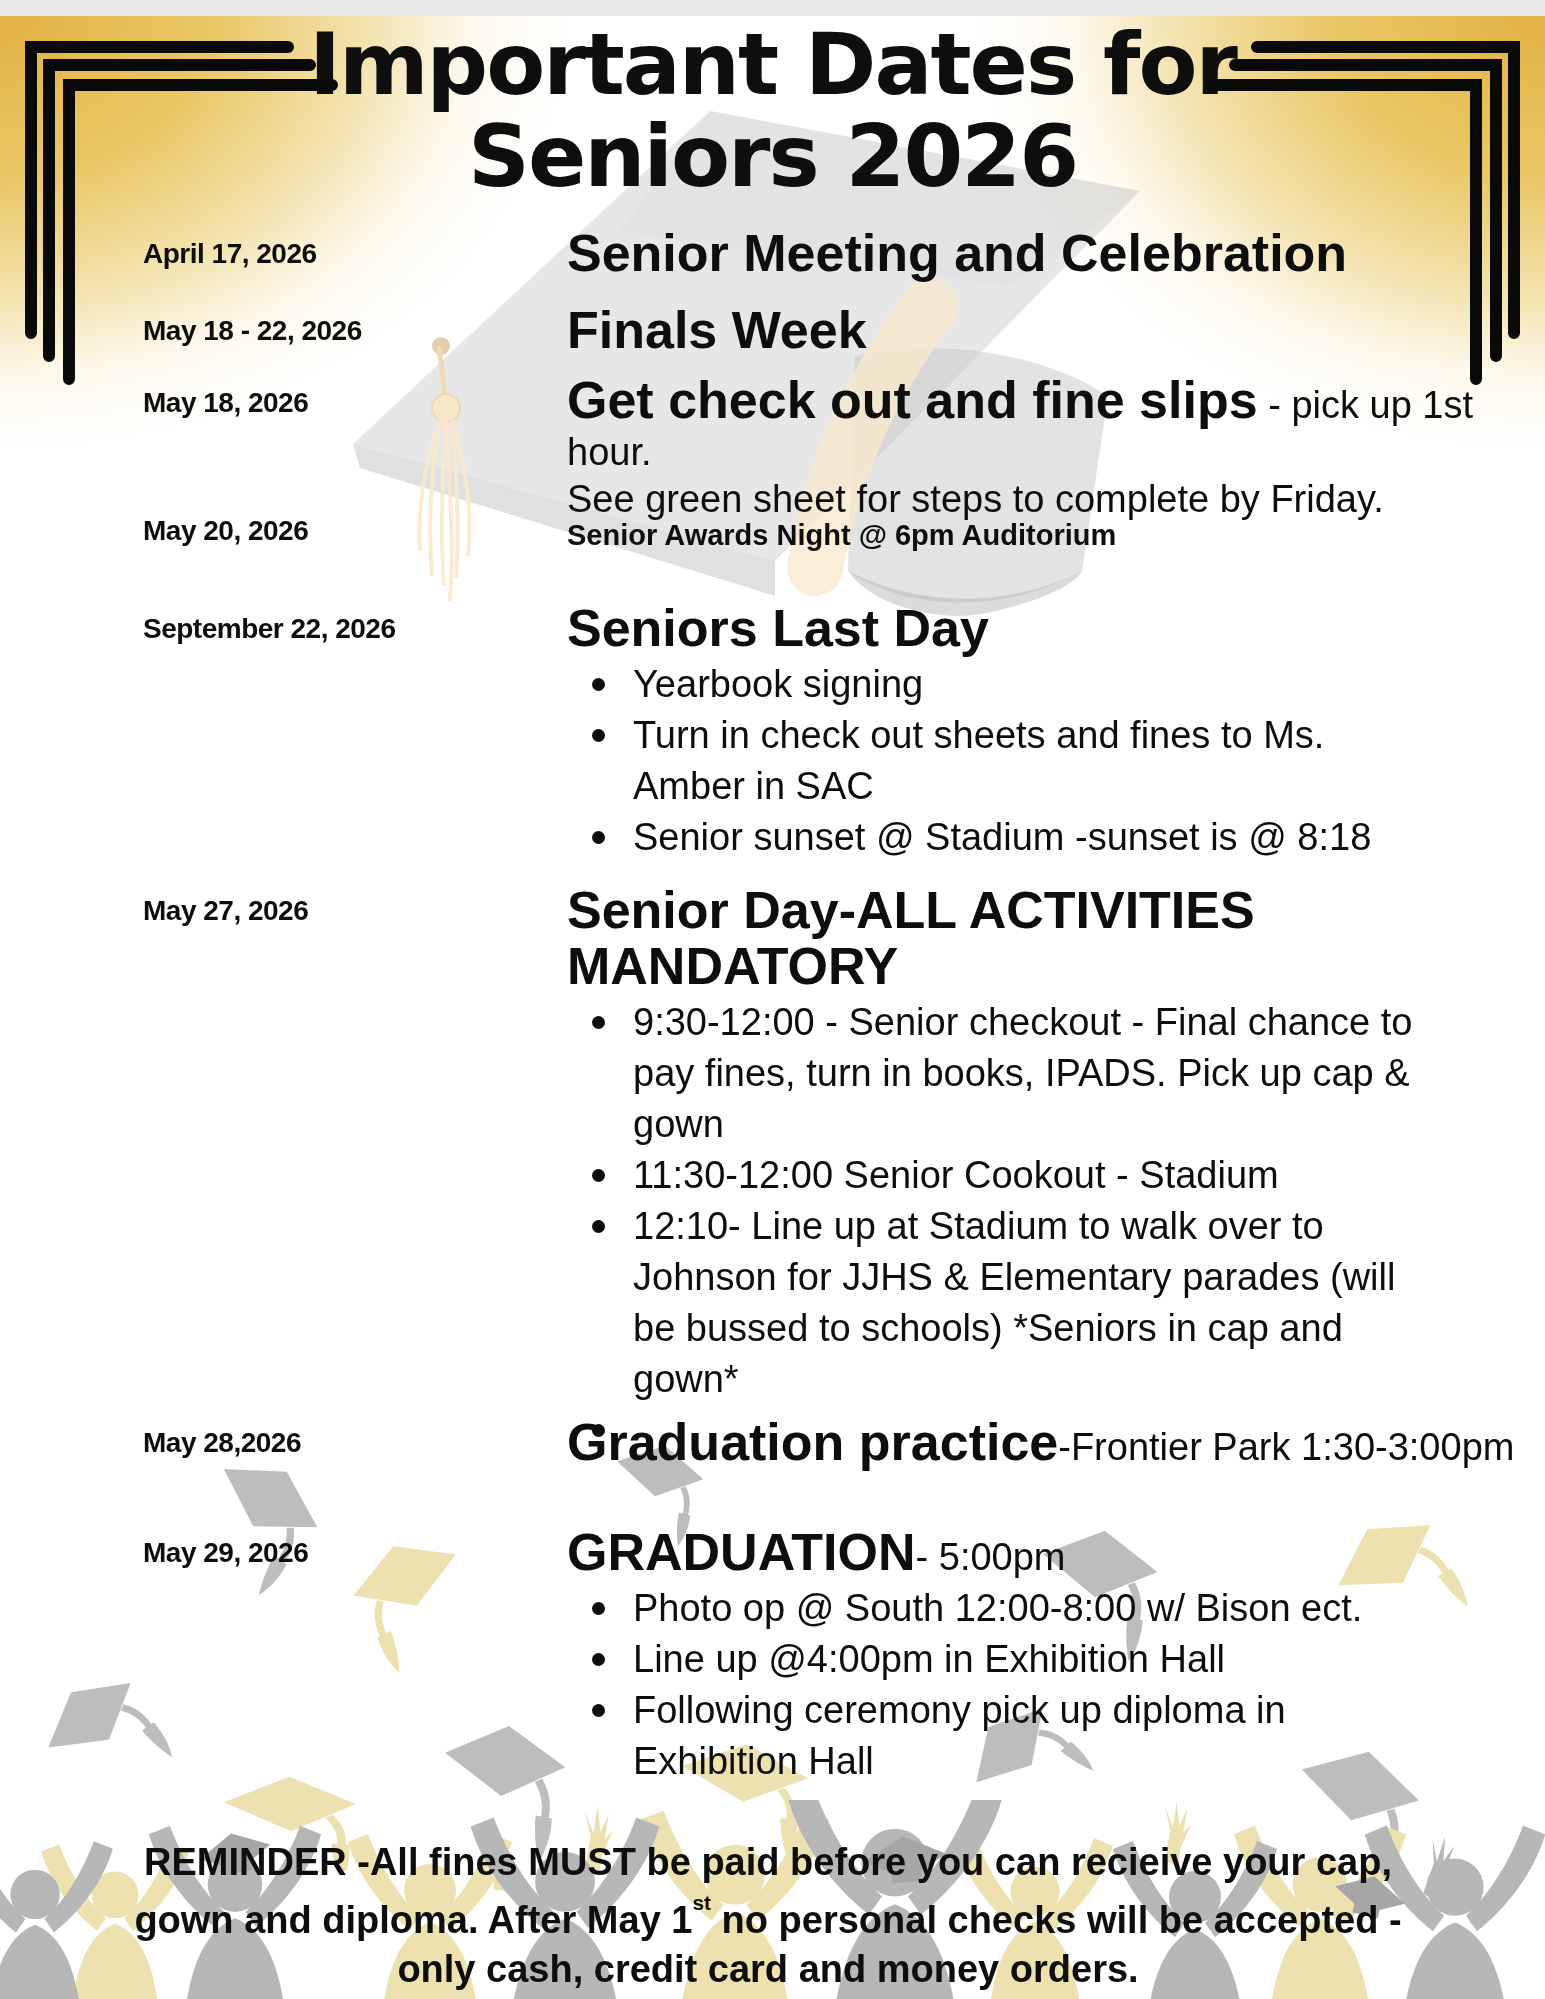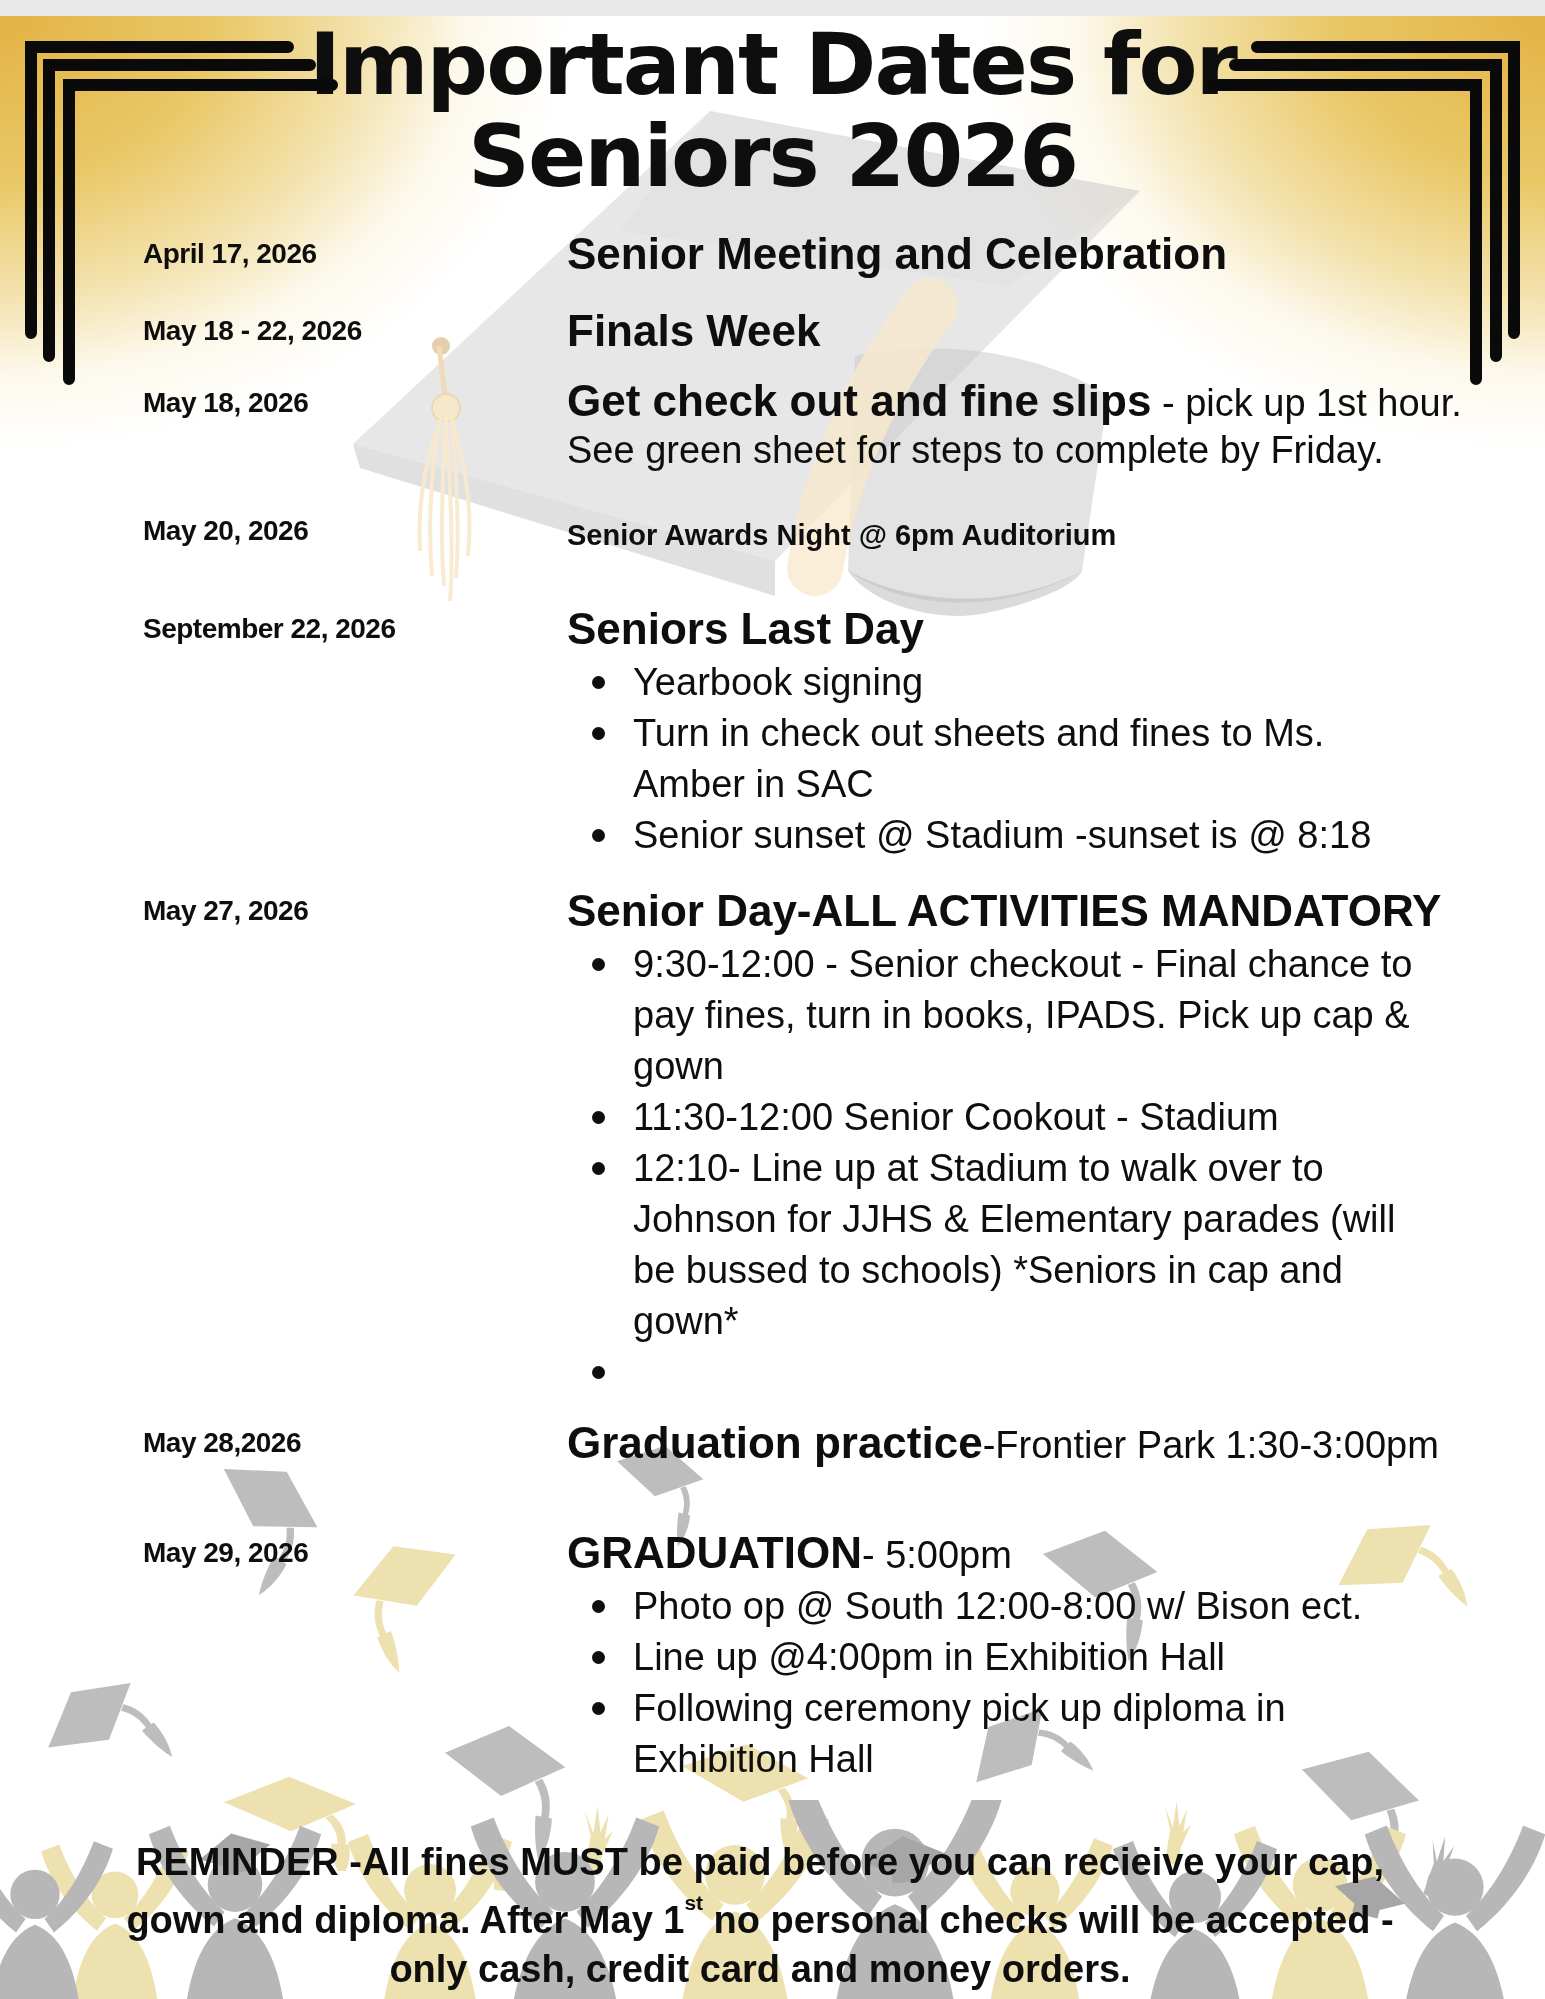--- a/index.html
+++ b/index.html
@@ -27,31 +27,31 @@
     font-family:"DejaVu Sans","Liberation Sans",sans-serif;
   }
   
   .row{position:absolute; left:0; width:1545px; z-index:2;}
   .date{
     position:absolute; left:143px; top:0; width:400px;
     font-weight:700; font-size:28px; line-height:51px; letter-spacing:-0.5px;
   }
   .desc{position:absolute; left:567px; top:0; width:1000px;}
   .lead-line{white-space:pre-line; font-size:38px; line-height:51px;}
-  .lead{font-weight:700; font-size:44px;}
+  .lead{font-weight:700; font-size:52px;}
   .lead-lg .lead-line{line-height:54px;}
   .lead-lg .lead{font-size:29px;}
   .tight .lead-line{line-height:47px;}
   .bullet{display:flex; align-items:flex-start;}
   .dot{flex:0 0 13px; width:13px; height:13px; border-radius:50%; background:#0e0e0e;
        margin:19px 28px 0 25px;}
   .btext{white-space:pre-line; font-size:38px; line-height:51px;}
   
   .reminder{
-    position:absolute; top:1822px; left:10px; width:1500px; z-index:2;
+    position:absolute; top:1822px; left:18px; width:1500px; z-index:2;
     text-align:center; font-weight:700; font-size:38px; line-height:49px;
     white-space:pre-line;
   }
   .reminder sup{font-size:0.55em; position:relative; top:-0.45em; font-weight:700;}
   
   .caps-scatter{position:absolute; left:0; top:1395px; z-index:0;}
   .crowd{position:absolute; left:0; bottom:0; z-index:0;}
 </style>
 </head>
 <body>

